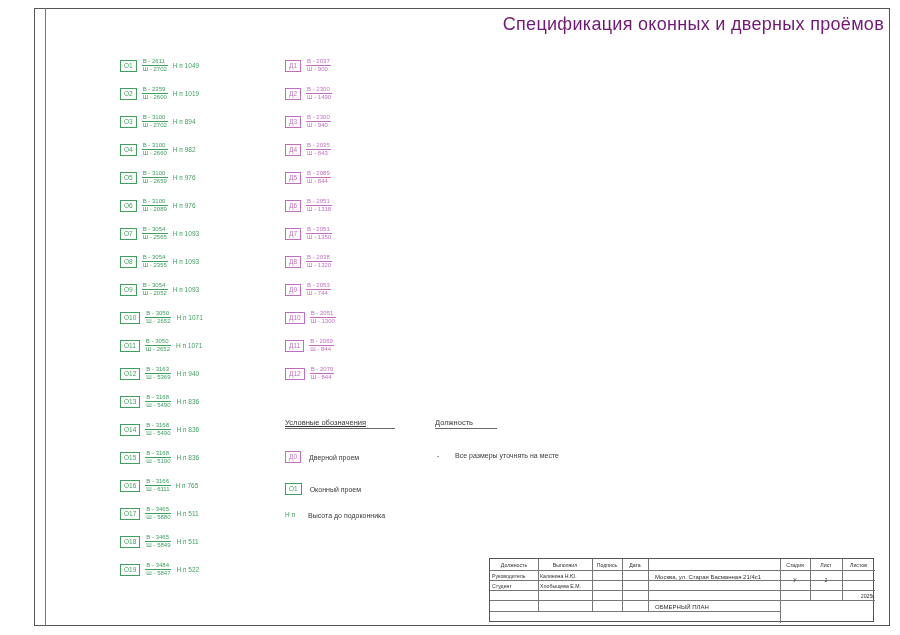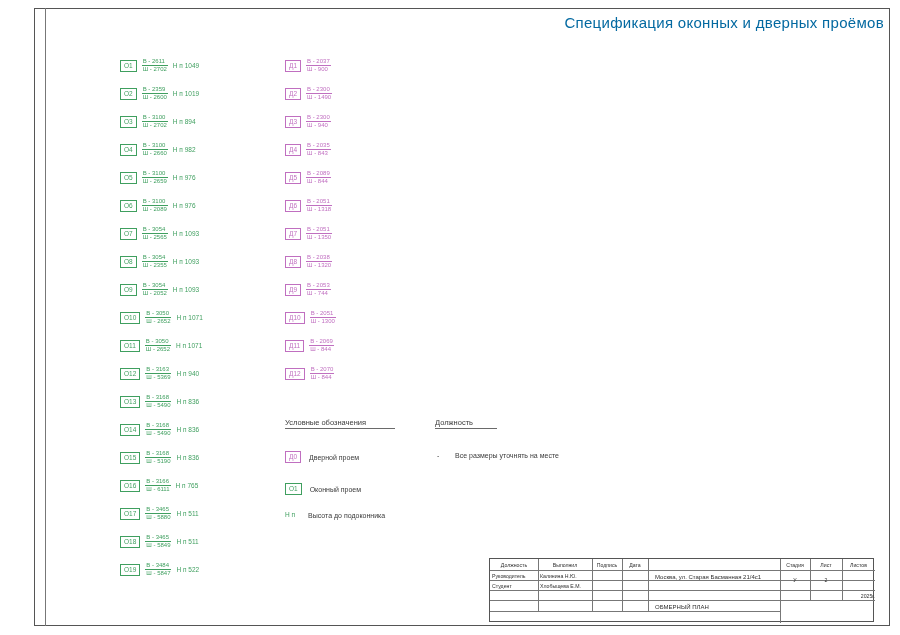--- a/index.html
+++ b/index.html
@@ -36,22 +36,22 @@
     left: 45px;
     top: 8px;
     width: 0;
     height: 618px;
     border-left: 1px solid #777;
   }
   .title-main {
     position: absolute;
     right: 16px;
     top: 14px;
-    font-size: 15px;
-    color: #0369a1;
+    font-size: 18px;
+    color: #701a75;
     letter-spacing: 0.3px;
     white-space: nowrap;
   }
 
   
   .tag-row {
     position: absolute;
     display: flex;
     align-items: center;
     white-space: nowrap;
@@ -420,21 +420,21 @@
     </div>
     <div class="tag-row" style="left:285px; top:366px;">
       <span class="tag-code door">Д12</span>
       <span class="tag-dims door">
           <span class="l1">В - 2070</span>
           <span class="l2">Ш - 844</span>
         </span>
     </div>
   </div>
 
-  <div class="legend-title" style="left:285px; top:418px; width:110px;">Условные обозначения</div>
+  <div class="legend-title" style="left:285px; top:418px; width:110px;text-decoration:underline;">Условные обозначения</div>
 
   <div class="legend-item" style="left:285px; top:451px;">
     <span class="swatch">Д0</span>
     <span class="ltext">Дверной проем</span>
   </div>
   <div class="legend-item" style="left:285px; top:483px;">
     <span class="swatch win">О1</span>
     <span class="ltext">Оконный проем</span>
   </div>
   <div class="legend-item" style="left:285px; top:510px;">

